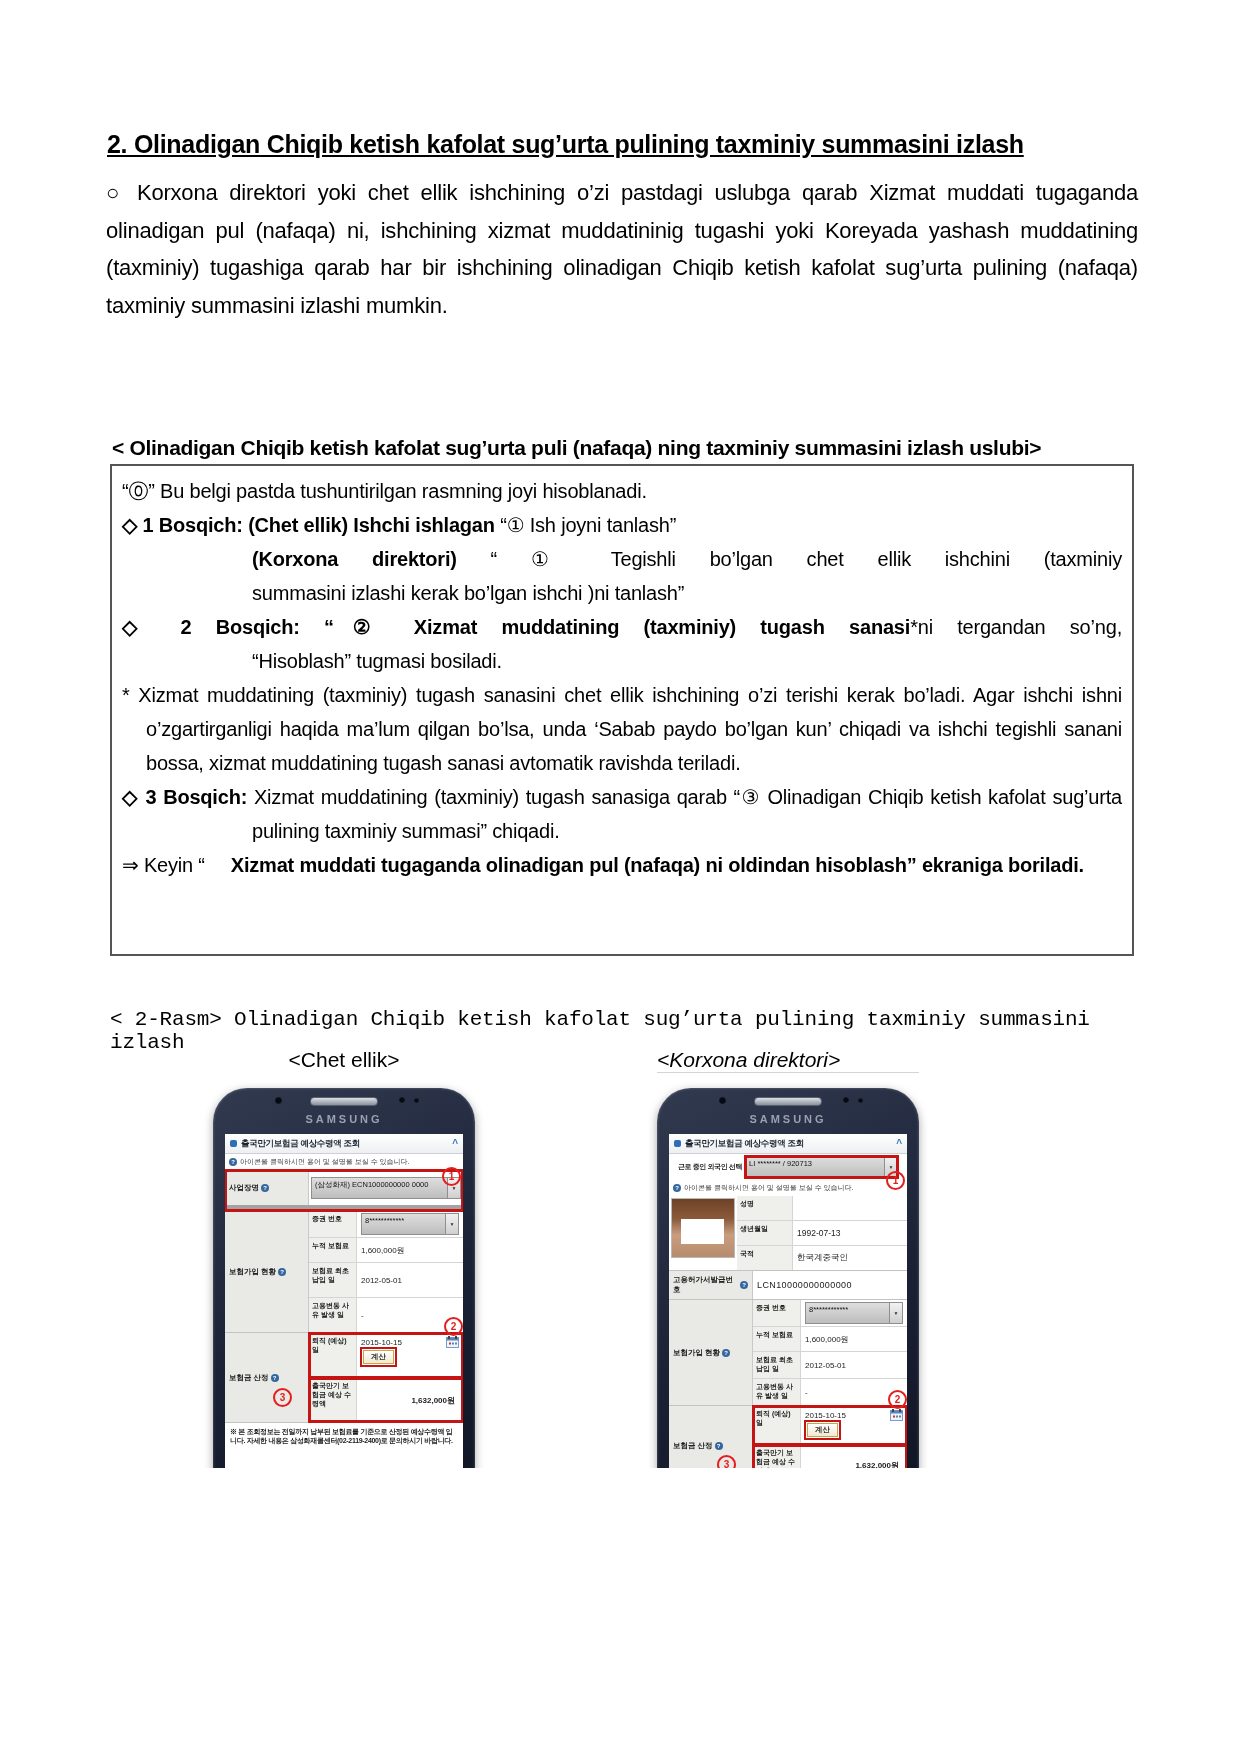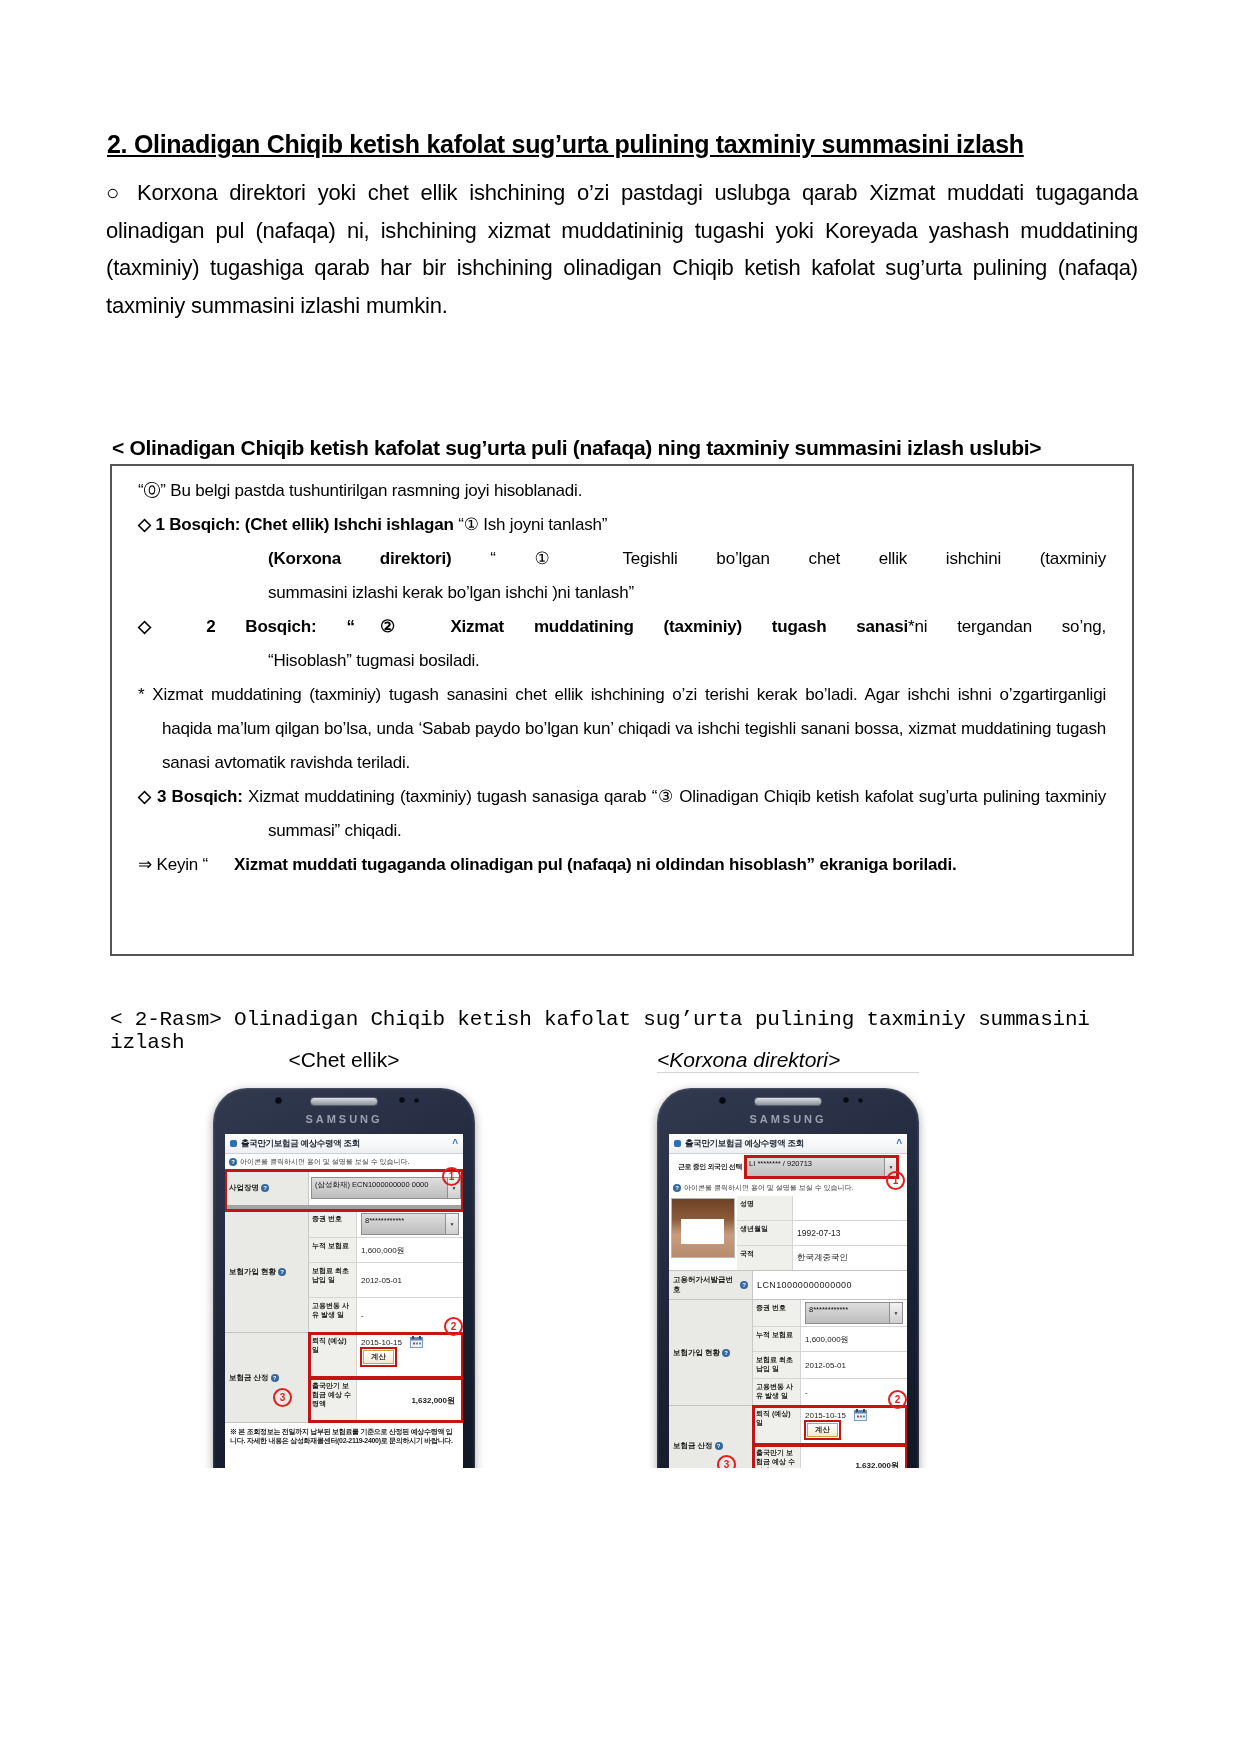--- a/index.html
+++ b/index.html
@@ -7,22 +7,22 @@
         font-family:"Liberation Sans",sans-serif;color:#000;overflow:hidden;}
 
   
   .doc-title{position:absolute;left:107px;top:130px;width:1030px;
              font-size:25px;font-weight:bold;text-decoration:underline;letter-spacing:-.3px;}
   .intro{position:absolute;left:106px;top:174px;width:1032px;
          font-size:22px;line-height:37.5px;text-align:justify;letter-spacing:-.2px;}
   .method-heading{position:absolute;left:112px;top:436px;width:1024px;
                   font-size:21px;font-weight:bold;letter-spacing:-.3px;}
   .method-box{position:absolute;left:110px;top:464px;width:1024px;height:492px;
-              box-sizing:border-box;border:2px solid #555;padding:8px 26px;
-              font-size:17px;line-height:34px;letter-spacing:-.2px;}
+              box-sizing:border-box;border:2px solid #555;padding:8px 10px;
+              font-size:20px;line-height:34px;letter-spacing:-.2px;}
   .bx{min-height:34px;}
   .ind130{padding-left:130px;}
   .hang22{padding-left:24px;text-indent:-24px;}
   .hang130{padding-left:130px;text-indent:-130px;}
   .hang40{padding-left:42px;text-indent:-42px;}
   .just{text-align:justify;text-align-last:justify;}
   .justify{text-align:justify;}
   .fin-b{padding-left:26px;}
   .fig-caption{position:absolute;left:110px;top:1008px;width:1024px;
                font-size:21px;letter-spacing:-.2px;font-family:Liberation Mono, monospace;}
@@ -77,21 +77,21 @@
   .rws{flex:1;display:flex;flex-direction:column;}
   .r{display:flex;border-bottom:1px solid #d5d5d5;}
   .r:last-child{border-bottom:none;}
   .sub{width:48px;box-sizing:border-box;background:#efefeb;font-weight:bold;font-size:7px;
        padding:3px;border-right:1px solid #d5d5d5;line-height:1.3;}
   .val{flex:1;padding:2px 4px;display:flex;align-items:center;font-size:8px;box-sizing:border-box;}
   .h26{min-height:26px;} .h24{min-height:24px;} .h34{min-height:34px;} .h44{min-height:44px;}
   .h38{min-height:38px;} .h40{min-height:40px;} .h24p{min-height:24px;}
   .amount{justify-content:flex-end;padding-right:8px;font-weight:bold;}
   .retire-val{flex:1;display:flex;flex-direction:column;gap:2px;padding:3px 4px;box-sizing:border-box;}
-  .date-line{display:flex;align-items:center;gap:8px;}
+  .date-line{display:flex;align-items:center;gap:8px;justify-content:space-between;}
   .calc-btn{font-size:7.5px;font-weight:bold;color:#333;padding:1px 7px;
             background:linear-gradient(#ffffff,#f1ead0);border:1px solid #c9a448;
             outline:2.5px solid #c51414;outline-offset:1px;align-self:flex-start;margin-left:2px;}
   .rb3{outline:3px solid #c51414;outline-offset:-2px;z-index:2;}
   .pfoot{padding:4px 5px 2px;font-size:7px;line-height:1.35;font-weight:bold;color:#1a1a1a;
          letter-spacing:-.3px;flex:none;}
   .bbar{margin-top:auto;height:17px;flex:none;display:flex;align-items:center;justify-content:center;
         background:linear-gradient(#ababab,#767676);}
   .bbtn{min-width:170px;text-align:center;color:#fff;font-weight:bold;font-size:13px;
         padding:2px 4px;border-radius:2px;background:linear-gradient(#8d8d8d,#676767);

